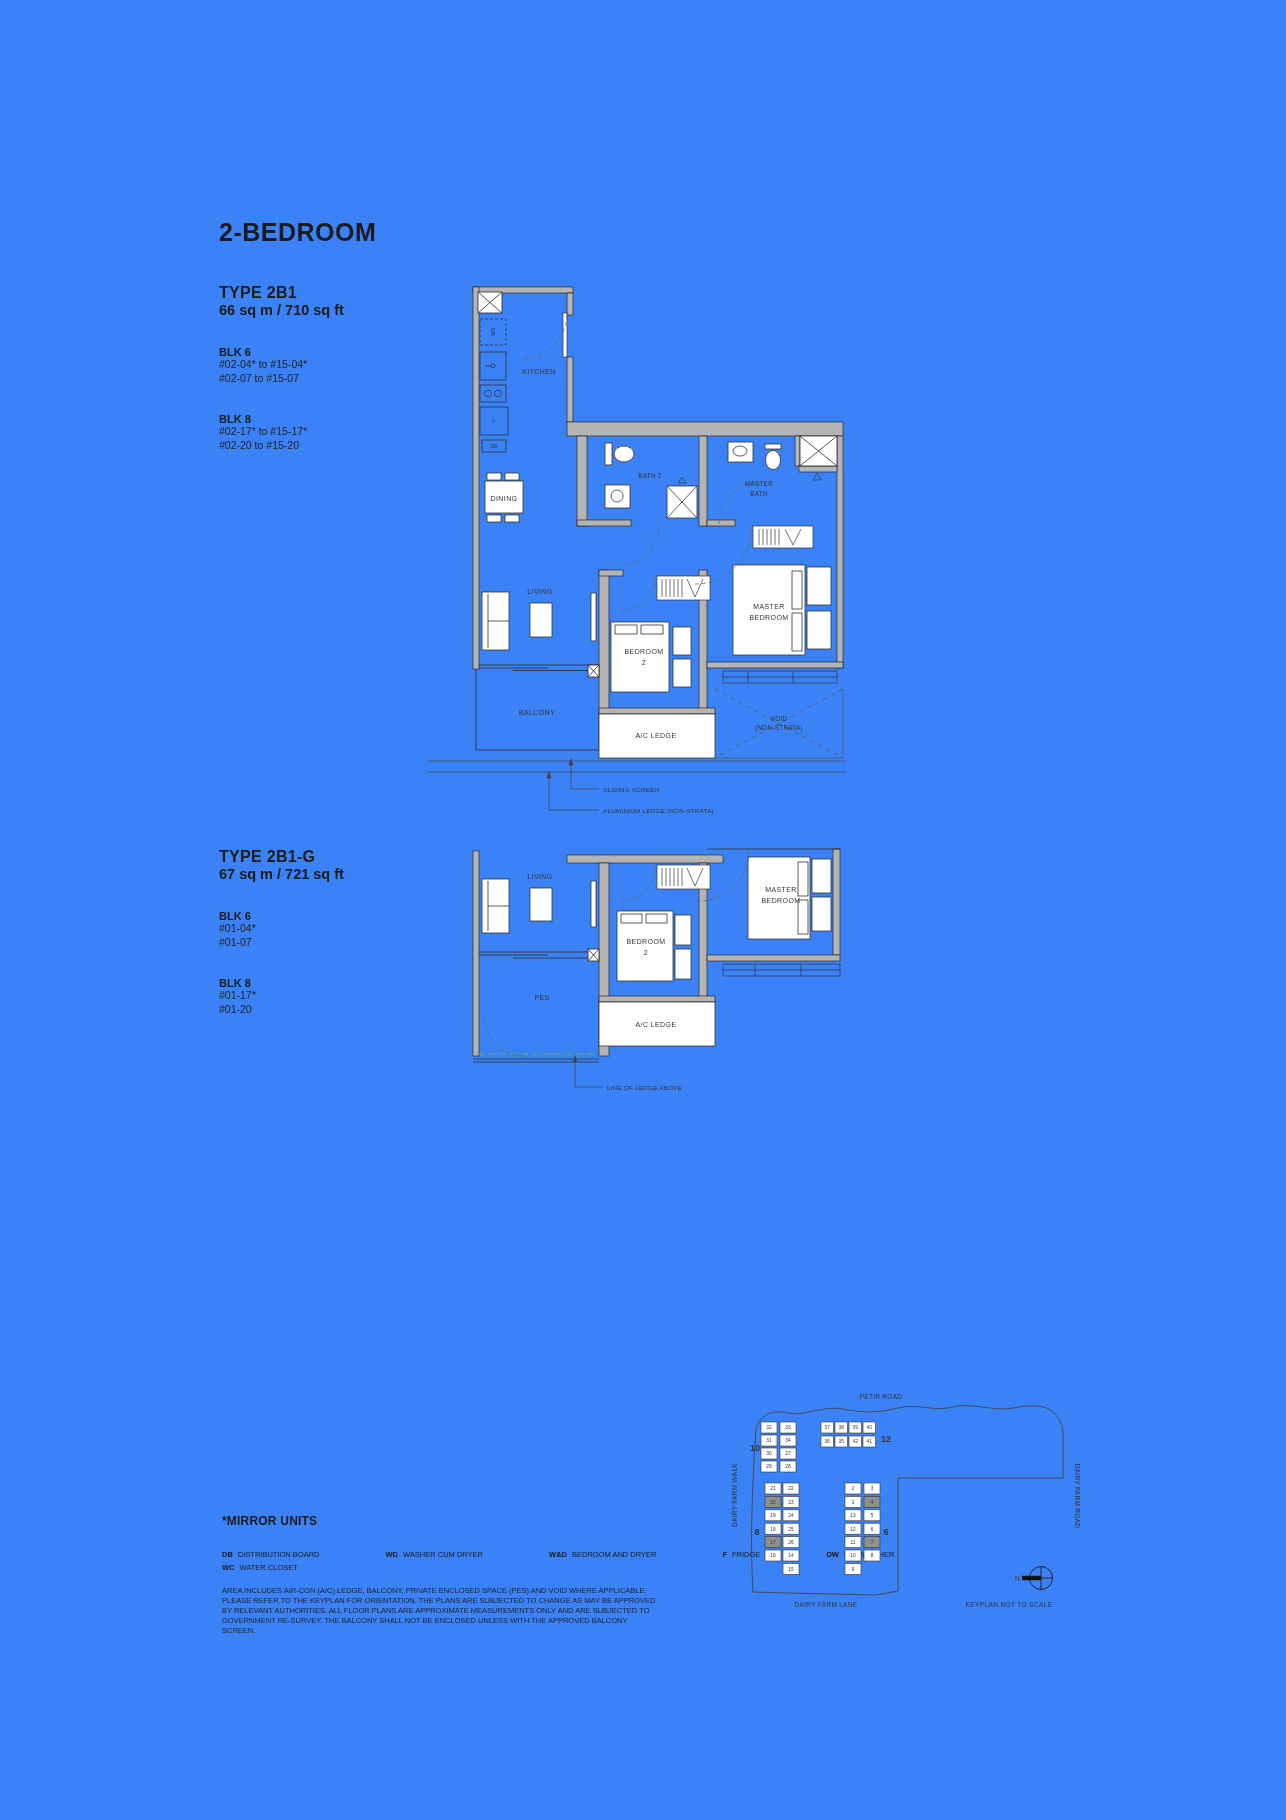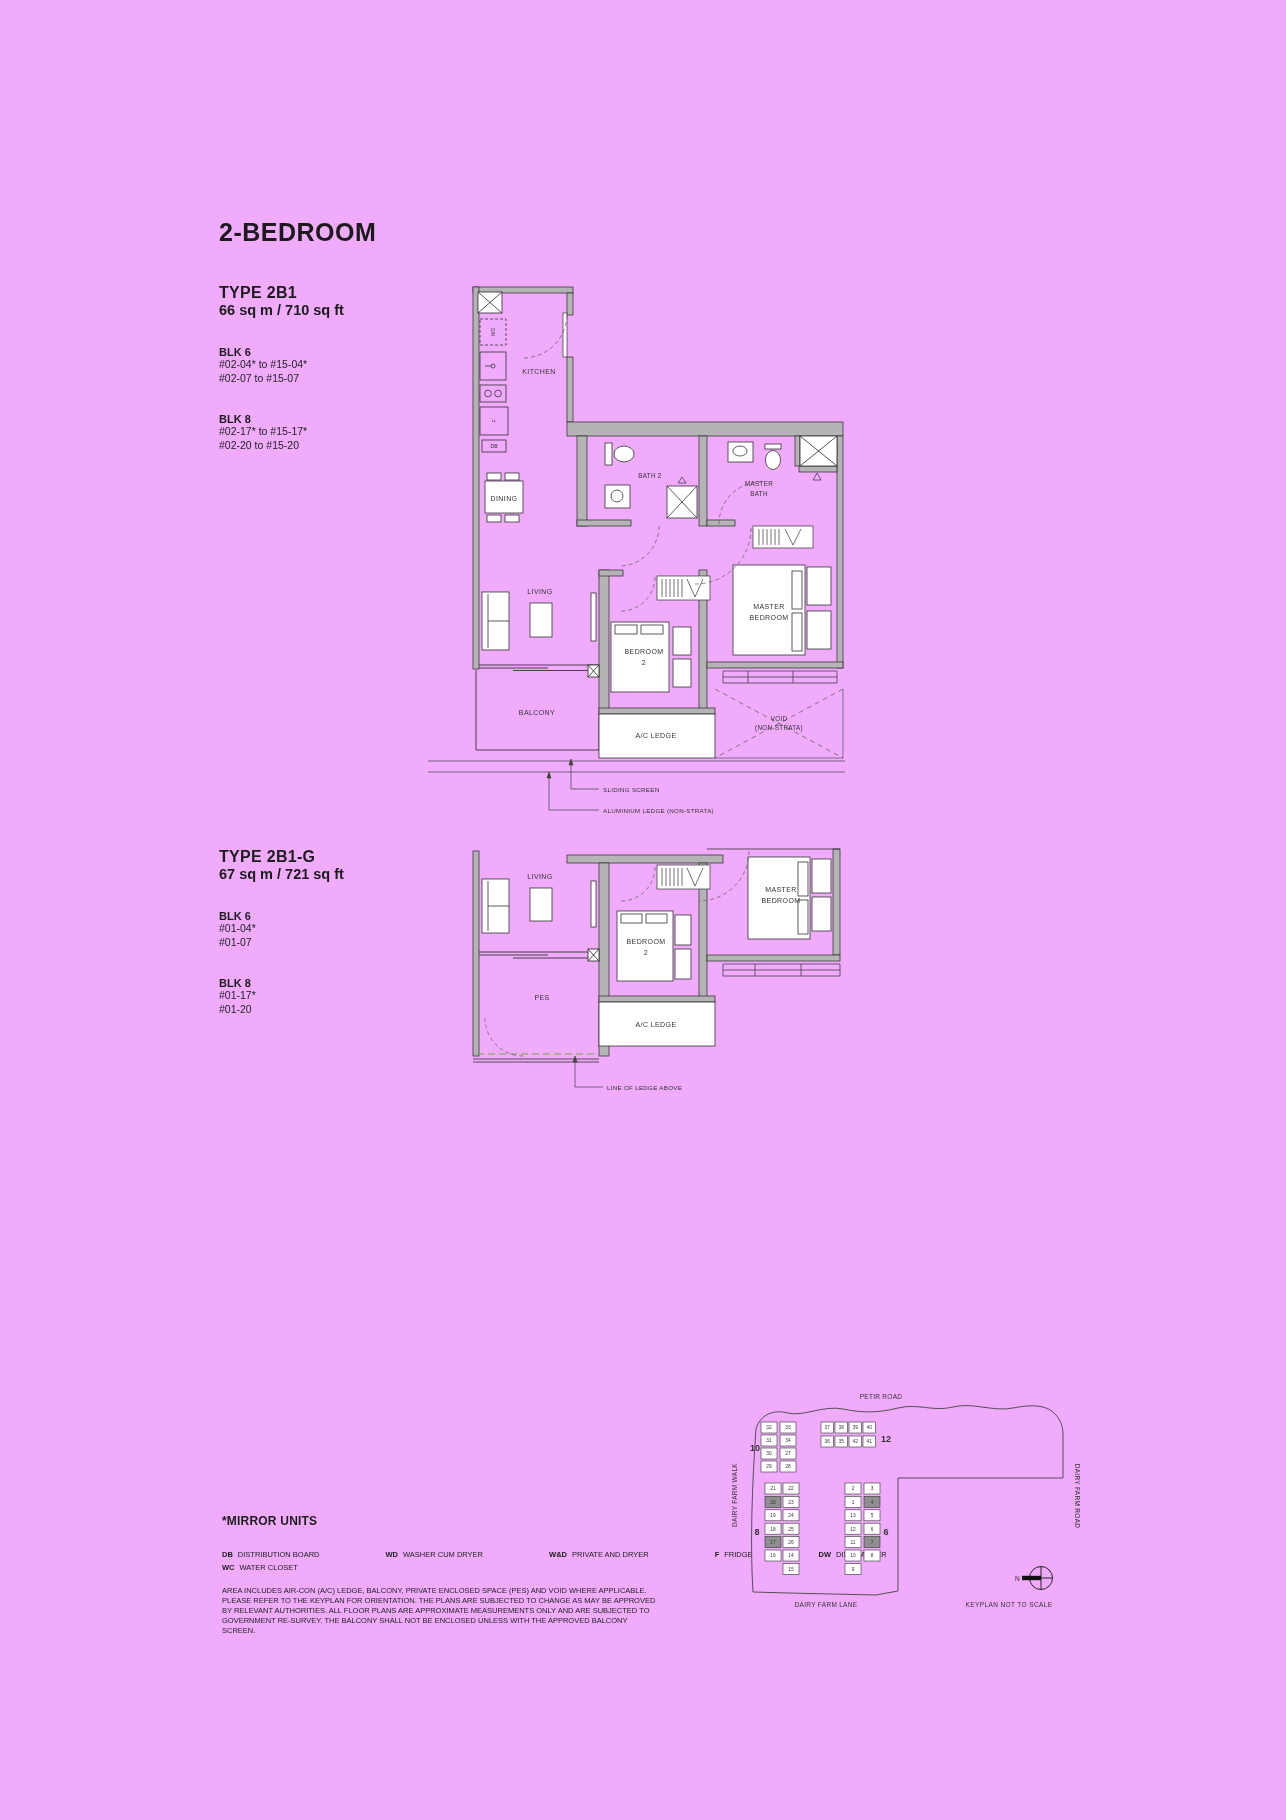--- a/index.html
+++ b/index.html
@@ -1,16 +1,16 @@
 <!DOCTYPE html>
 <html><head>
 <meta charset="utf-8">
 <style>
   html,body{margin:0;padding:0;background:#ffffff;}
-  #page{position:relative;width:1286px;height:1820px;background:#f0abfc;overflow:hidden;
+  #page{position:relative;width:1286px;height:1820px;background:#3b82f6;overflow:hidden;
         font-family:"Liberation Sans", sans-serif;color:#1b1b1b;}
   .abs{position:absolute;}
   #page-title{left:219px;top:218px;font-size:25px;font-weight:bold;letter-spacing:.5px;}
   .type-block{width:220px;}
   .type-name{font-size:16px;font-weight:bold;letter-spacing:.3px;}
   .type-area{font-size:14.5px;font-weight:bold;}
   .blk{margin-top:28px;}
   .blk-name{font-size:11px;font-weight:bold;}
   .blk-line{font-size:10.5px;line-height:13.5px;color:#222;}
   svg text{font-family:"Liberation Sans", sans-serif;fill:#333;}
@@ -314,21 +314,21 @@
     <text class="roomlbl" x="378" y="60" text-anchor="middle">BEDROOM</text>
     <text class="roomlbl" x="253" y="184" text-anchor="middle">A/C LEDGE</text>
     <text class="annlbl" x="204" y="247">LINE OF LEDGE ABOVE</text>
   </svg>
 
   <div id="legend" class="abs">
     <div id="mirror-note">*MIRROR UNITS</div>
     <div class="leg-row">
       <span class="leg-item"><span class="leg-abbr">DB</span><span>DISTRIBUTION BOARD</span></span>
       <span class="leg-item"><span class="leg-abbr">WD</span><span>WASHER CUM DRYER</span></span>
-      <span class="leg-item"><span class="leg-abbr">W&amp;D</span><span>PRIVATE AND DRYER</span></span>
+      <span class="leg-item"><span class="leg-abbr">W&amp;D</span><span>BEDROOM AND DRYER</span></span>
       <span class="leg-item"><span class="leg-abbr">F</span><span>FRIDGE</span></span>
       <span class="leg-item"><span class="leg-abbr">DW</span><span>DISHWASHER</span></span>
     </div>
     <div class="leg-row2">
       <span class="leg-item"><span class="leg-abbr">WC</span><span>WATER CLOSET</span></span>
     </div>
     <div id="disclaimer">AREA INCLUDES AIR-CON (A/C) LEDGE, BALCONY, PRIVATE ENCLOSED SPACE (PES) AND VOID WHERE APPLICABLE. PLEASE REFER TO THE KEYPLAN FOR ORIENTATION. THE PLANS ARE SUBJECTED TO CHANGE AS MAY BE APPROVED BY RELEVANT AUTHORITIES. ALL FLOOR PLANS ARE APPROXIMATE MEASUREMENTS ONLY AND ARE SUBJECTED TO GOVERNMENT RE-SURVEY. THE BALCONY SHALL NOT BE ENCLOSED UNLESS WITH THE APPROVED BALCONY SCREEN.</div>
   </div>
 
   <svg class="abs" style="left:728px;top:1385px;" width="360" height="240" viewBox="0 0 360 240">

